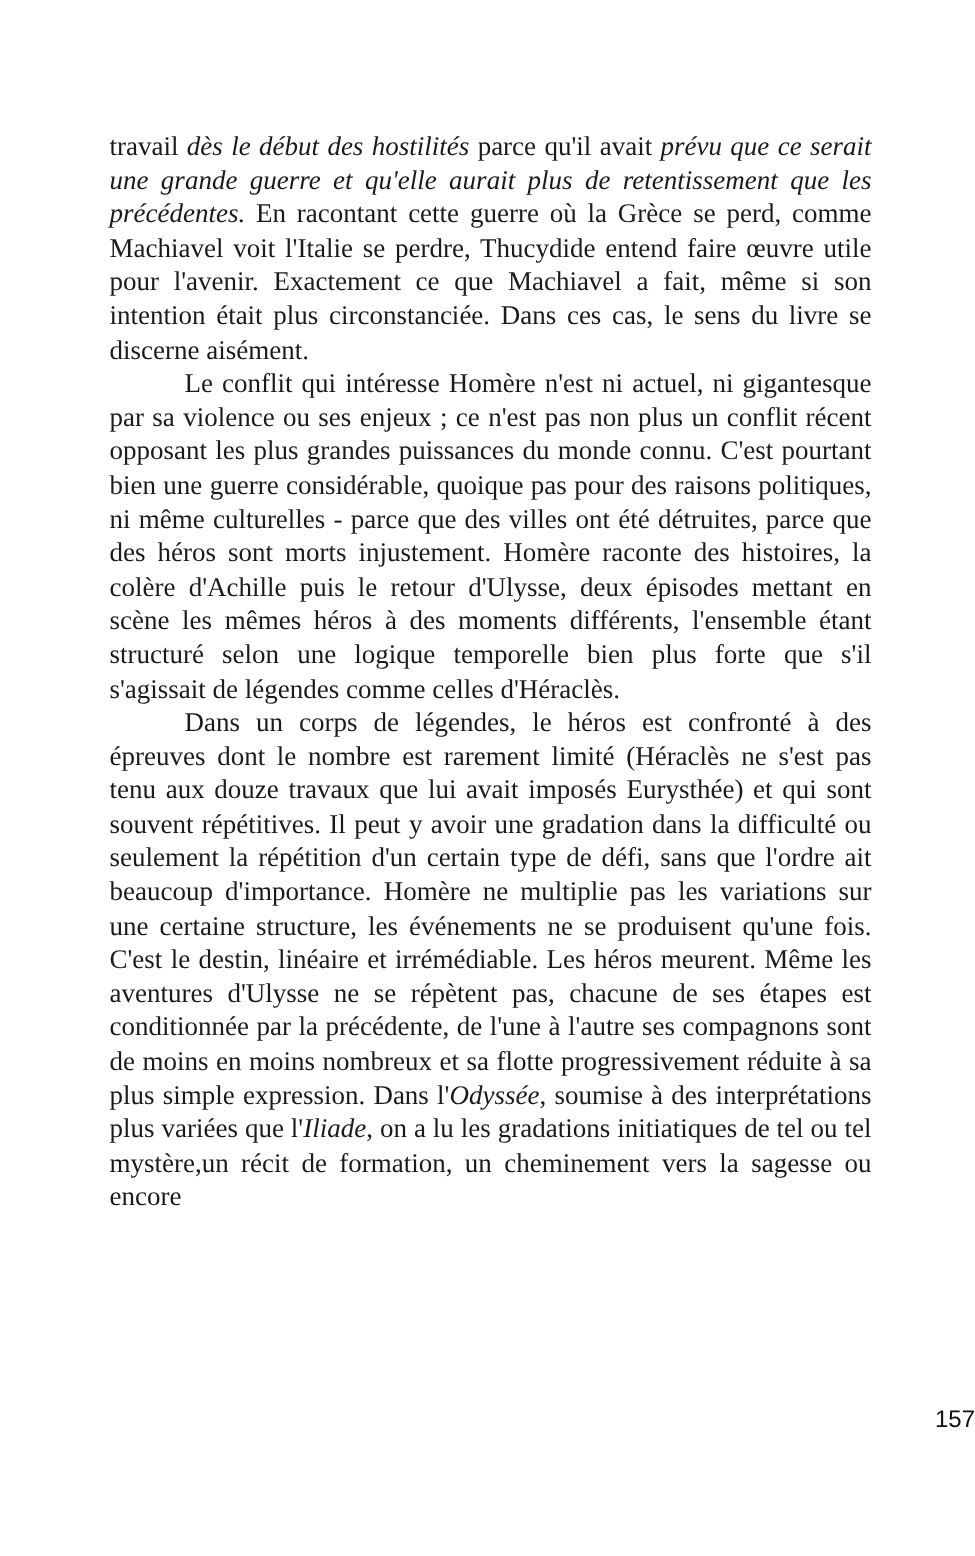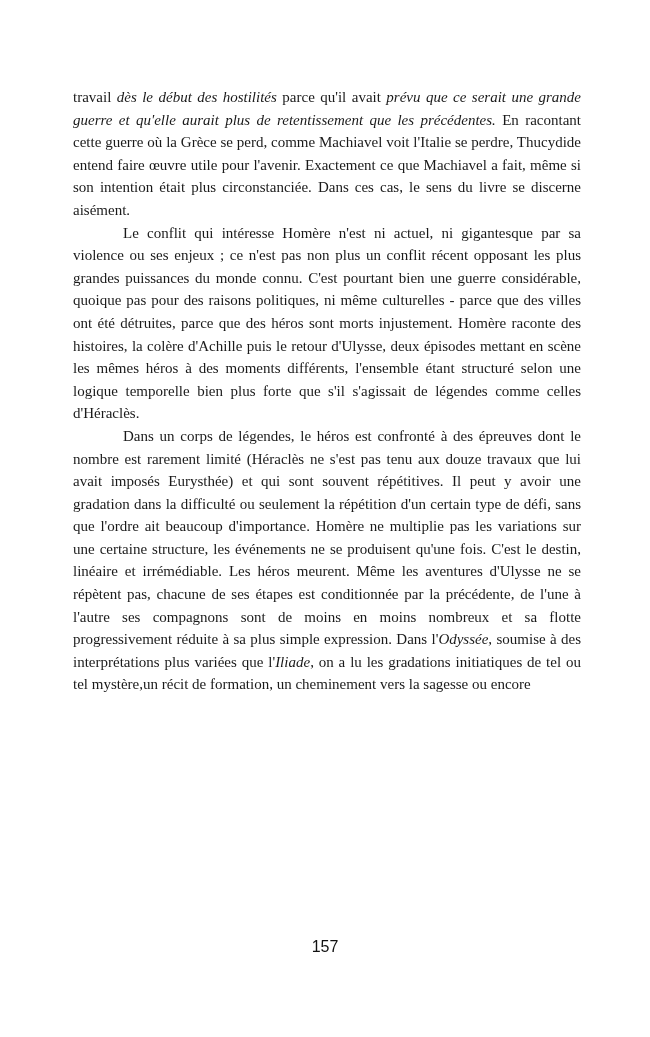--- a/index.html
+++ b/index.html
@@ -1,27 +1,27 @@
 <!DOCTYPE html>
 <html><head>
 <meta charset="utf-8">
 <style>
   html, body { margin: 0; padding: 0; background: #ffffff; }
   body { width: 650px; height: 1037px; position: relative; overflow: hidden; }
   .page {
     position: absolute; left: 73px; top: 86px; width: 508px;
     font-family: "Liberation Serif", "DejaVu Serif", serif;
-    font-size: 15px; line-height: 22.6px; color: #1a1a1a;
+    font-size: 18px; line-height: 22.6px; color: #1a1a1a;
     text-align: justify; hyphens: none;
   }
   .page p { margin: 0; }
   .page p.indent { text-indent: 50px; }
   .page i { font-style: italic; }
   .pagenum {
-    position: absolute; left: 0; width: 650px; top: 938px; text-align: center;
+    position: absolute; left: 0; width: 650px; top: 938px; text-align: right;
     font-family: "Liberation Sans", "DejaVu Sans", sans-serif; font-size: 16px; color: #111;
   }
 </style>
 </head>
 <body>
 
 <div class="page">
   <p><span>travail </span><i>dès le début des hostilités</i><span> parce qu'il avait </span><i>prévu que ce serait une grande guerre et qu'elle aurait plus de retentissement que les précédentes.</i><span> En racontant cette guerre où la Grèce se perd, comme Machiavel voit l'Italie se perdre, Thucydide entend faire œuvre utile pour l'avenir. Exactement ce que Machiavel a fait, même si son intention était plus circonstanciée. Dans ces cas, le sens du livre se discerne aisément.</span></p>
   <p class="indent"><span>Le conflit qui intéresse Homère n'est ni actuel, ni gigantesque par sa violence ou ses enjeux ; ce n'est pas non plus un conflit récent opposant les plus grandes puissances du monde connu. C'est pourtant bien une guerre considérable, quoique pas pour des raisons politiques, ni même culturelles - parce que des villes ont été détruites, parce que des héros sont morts injustement. Homère raconte des histoires, la colère d'Achille puis le retour d'Ulysse, deux épisodes mettant en scène les mêmes héros à des moments différents, l'ensemble étant structuré selon une logique temporelle bien plus forte que s'il s'agissait de légendes comme celles d'Héraclès.</span></p>
   <p class="indent"><span>Dans un corps de légendes, le héros est confronté à des épreuves dont le nombre est rarement limité (Héraclès ne s'est pas tenu aux douze travaux que lui avait imposés Eurysthée) et qui sont souvent répétitives. Il peut y avoir une gradation dans la difficulté ou seulement la répétition d'un certain type de défi, sans que l'ordre ait beaucoup d'importance. Homère ne multiplie pas les variations sur une certaine structure, les événements ne se produisent qu'une fois. C'est le destin, linéaire et irrémédiable. Les héros meurent. Même les aventures d'Ulysse ne se répètent pas, chacune de ses étapes est conditionnée par la précédente, de l'une à l'autre ses compagnons sont de moins en moins nombreux et sa flotte progressivement réduite à sa plus simple expression. Dans l'</span><i>Odyssée</i><span>, soumise à des interprétations plus variées que l'</span><i>Iliade</i><span>, on a lu les gradations initiatiques de tel ou tel mystère,un récit de formation, un cheminement vers la sagesse ou encore</span></p>

